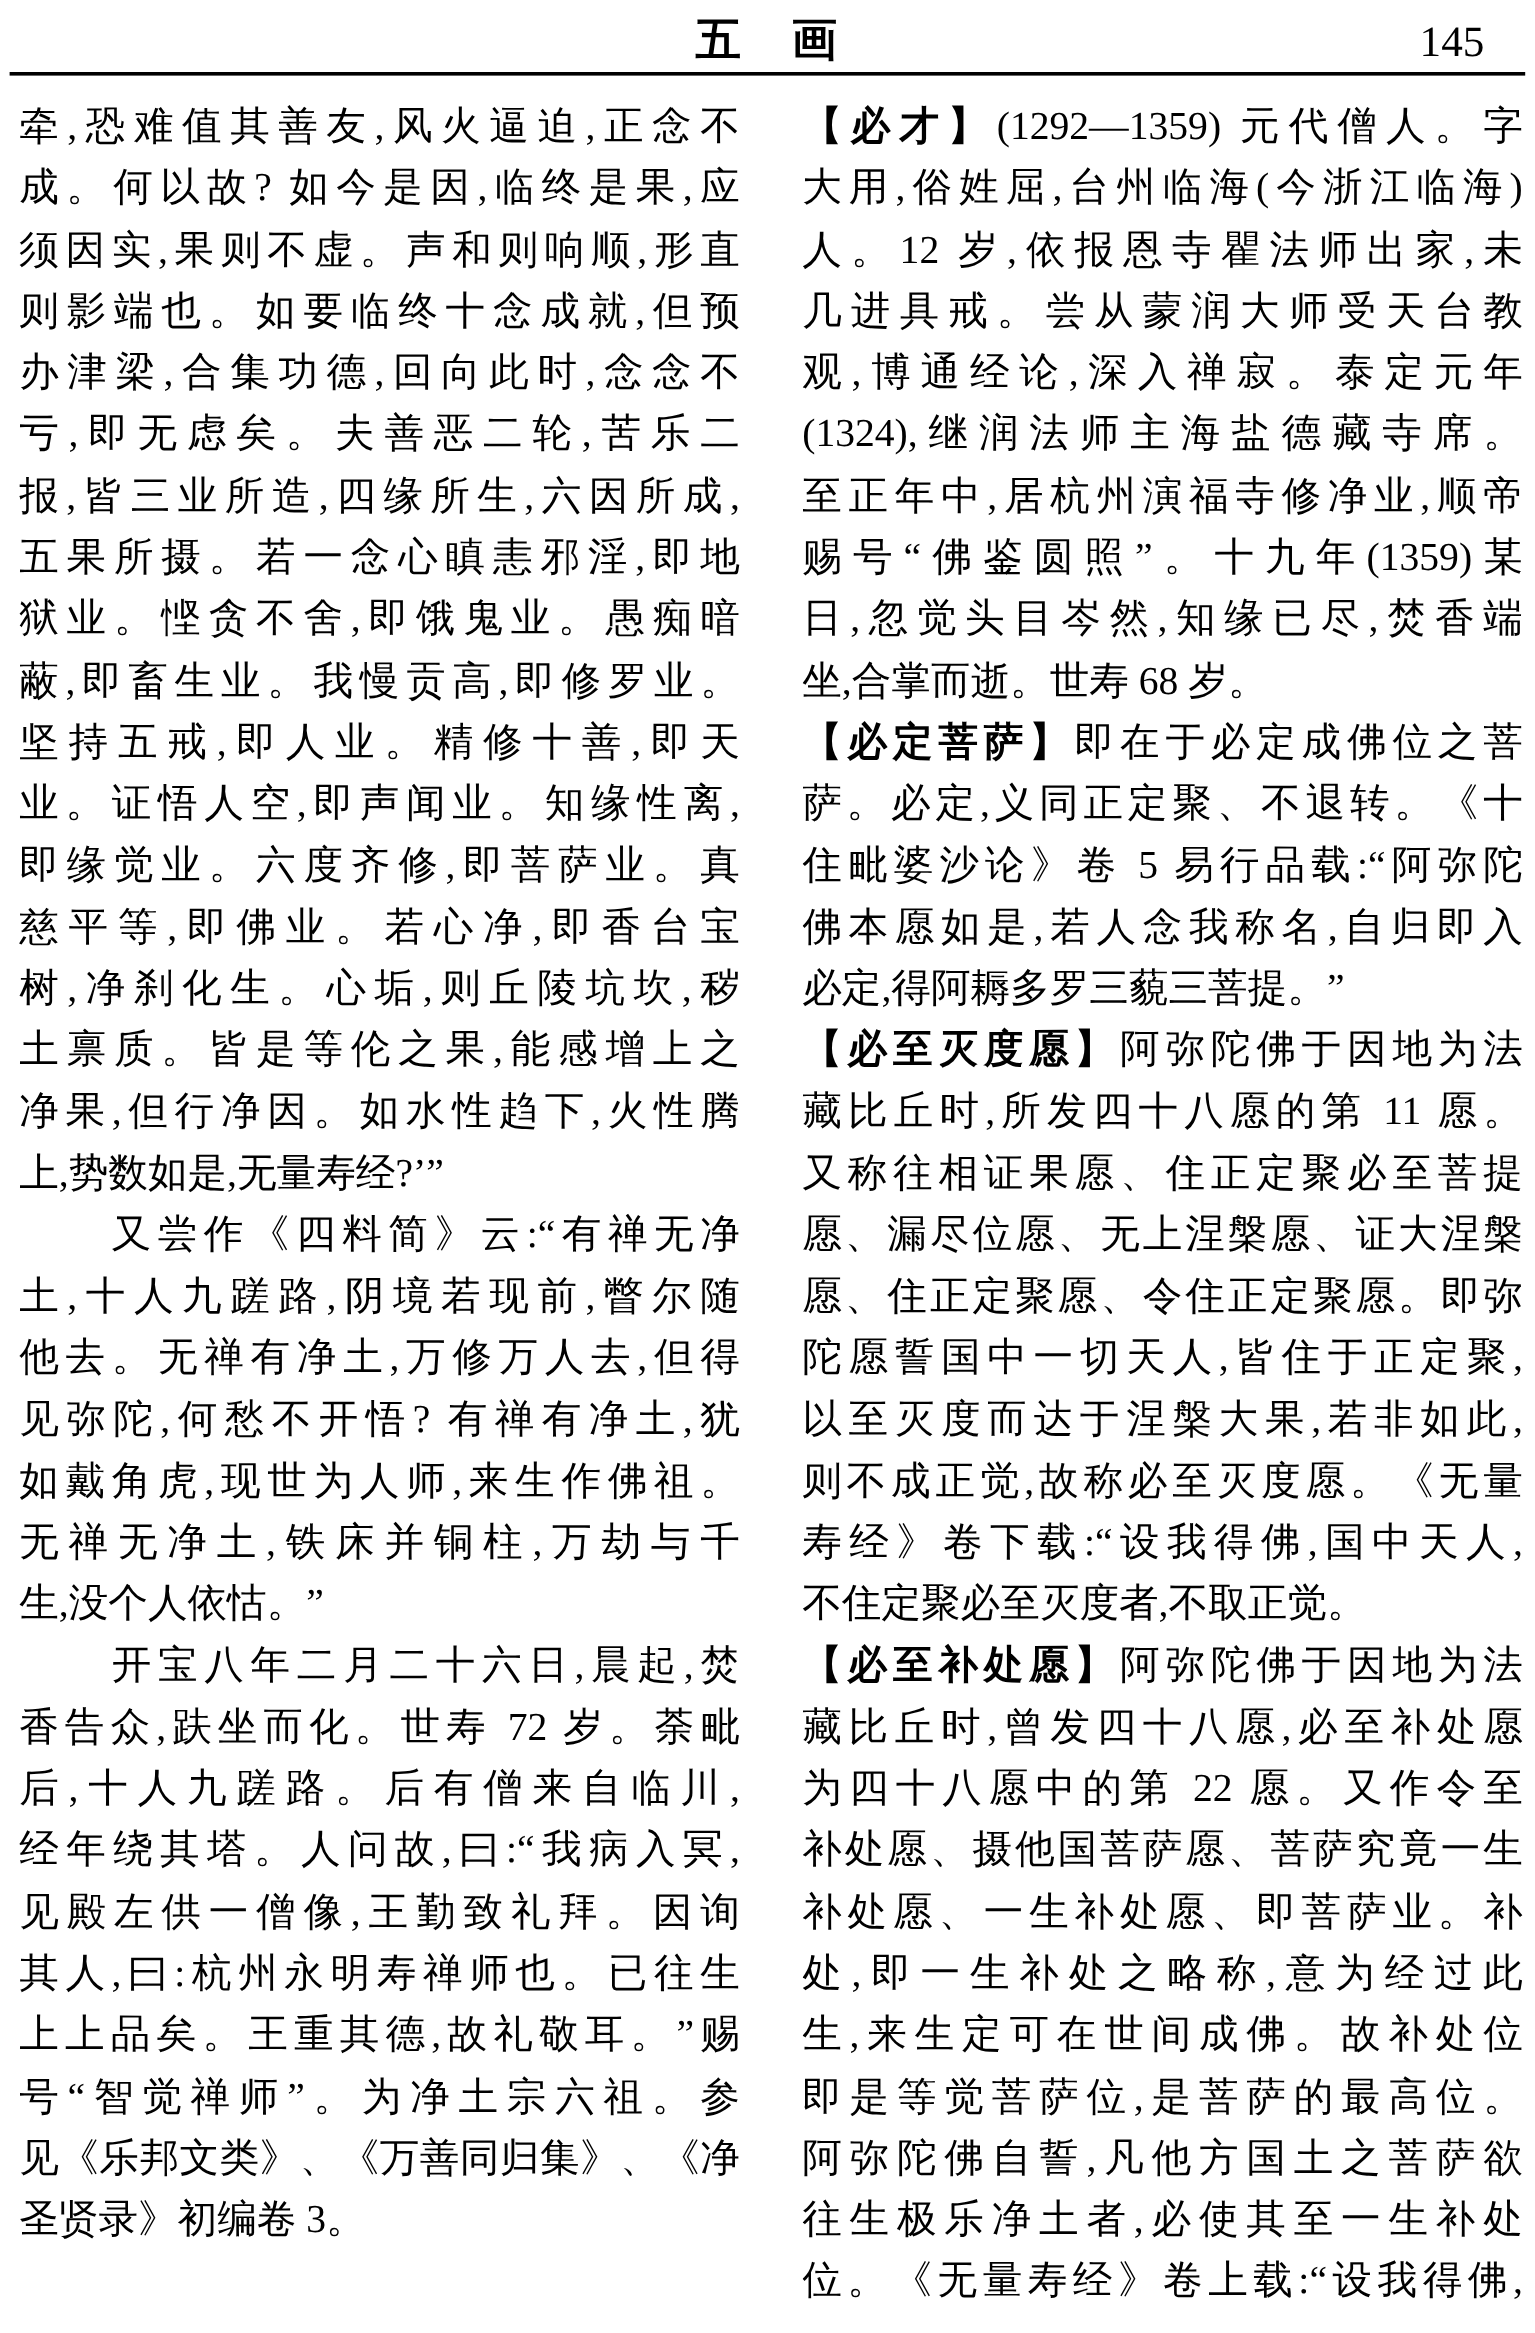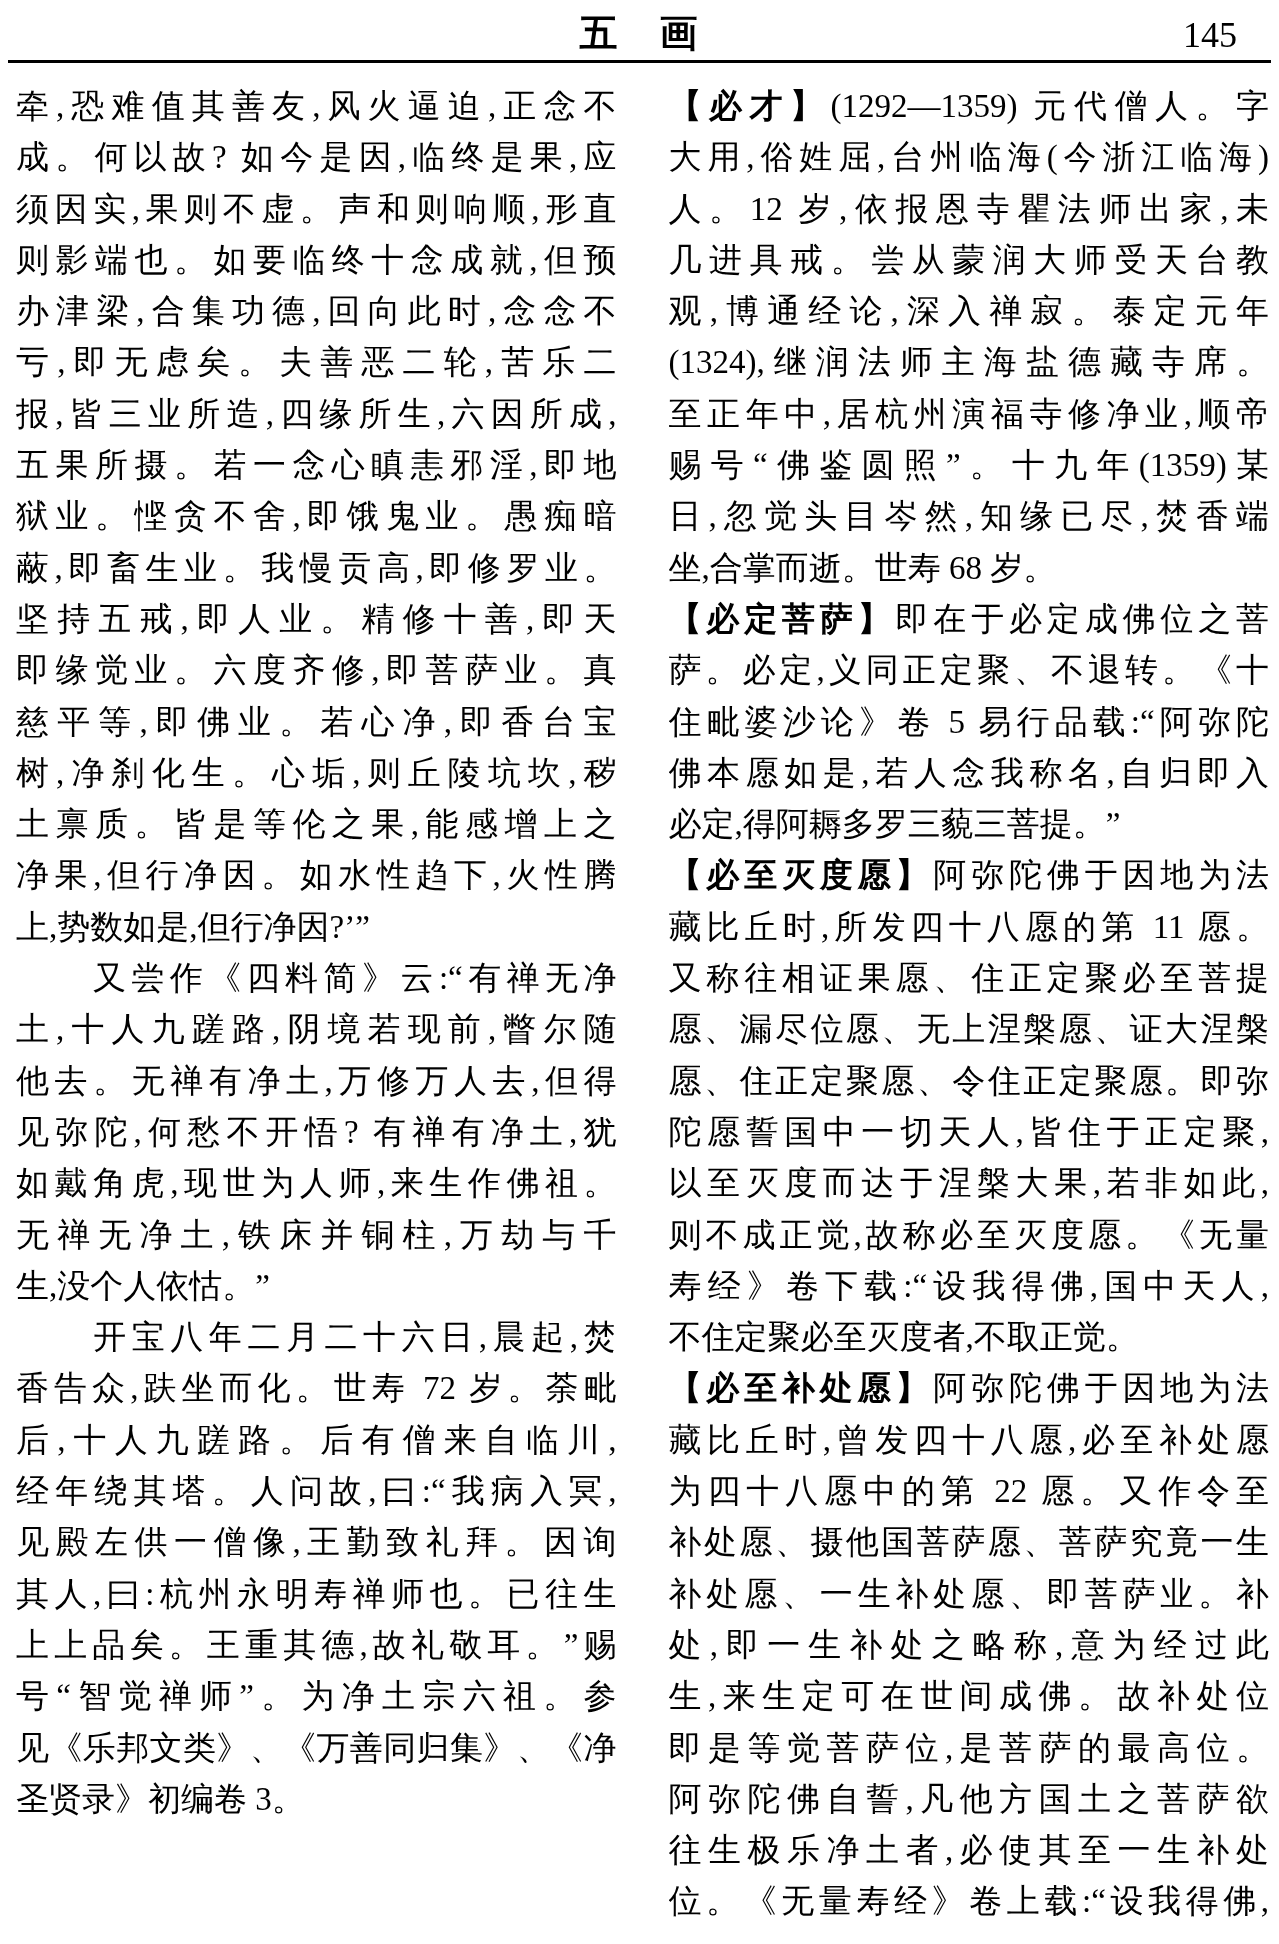--- a/index.html
+++ b/index.html
@@ -59,26 +59,27 @@
         <div class="line">成。何以故? 如今是因,临终是果,应</div>
         <div class="line">须因实,果则不虚。声和则响顺,形直</div>
         <div class="line">则影端也。如要临终十念成就,但预</div>
         <div class="line">办津梁,合集功德,回向此时,念念不</div>
         <div class="line">亏,即无虑矣。夫善恶二轮,苦乐二</div>
         <div class="line">报,皆三业所造,四缘所生,六因所成,</div>
         <div class="line">五果所摄。若一念心瞋恚邪淫,即地</div>
         <div class="line">狱业。悭贪不舍,即饿鬼业。愚痴暗</div>
         <div class="line">蔽,即畜生业。我慢贡高,即修罗业。</div>
         <div class="line">坚持五戒,即人业。精修十善,即天</div>
+        <div class="line">业。证悟人空,即声闻业。知缘性离,</div>
         <div class="line">即缘觉业。六度齐修,即菩萨业。真</div>
         <div class="line">慈平等,即佛业。若心净,即香台宝</div>
         <div class="line">树,净刹化生。心垢,则丘陵坑坎,秽</div>
         <div class="line">土禀质。皆是等伦之果,能感增上之</div>
         <div class="line">净果,但行净因。如水性趋下,火性腾</div>
-        <div class="line end">上,势数如是,但行净因?’”</div>
+        <div class="line end">上,势数如是,无量寿经?’”</div>
         <div class="line">　　又尝作《四料简》云:“有禅无净</div>
         <div class="line">土,十人九蹉路,阴境若现前,瞥尔随</div>
         <div class="line">他去。无禅有净土,万修万人去,但得</div>
         <div class="line">见弥陀,何愁不开悟? 有禅有净土,犹</div>
         <div class="line">如戴角虎,现世为人师,来生作佛祖。</div>
         <div class="line">无禅无净土,铁床并铜柱,万劫与千</div>
         <div class="line end">生,没个人依怙。”</div>
         <div class="line">　　开宝八年二月二十六日,晨起,焚</div>
         <div class="line">香告众,趺坐而化。世寿 72 岁。荼毗</div>
         <div class="line">后,十人九蹉路。后有僧来自临川,</div>

